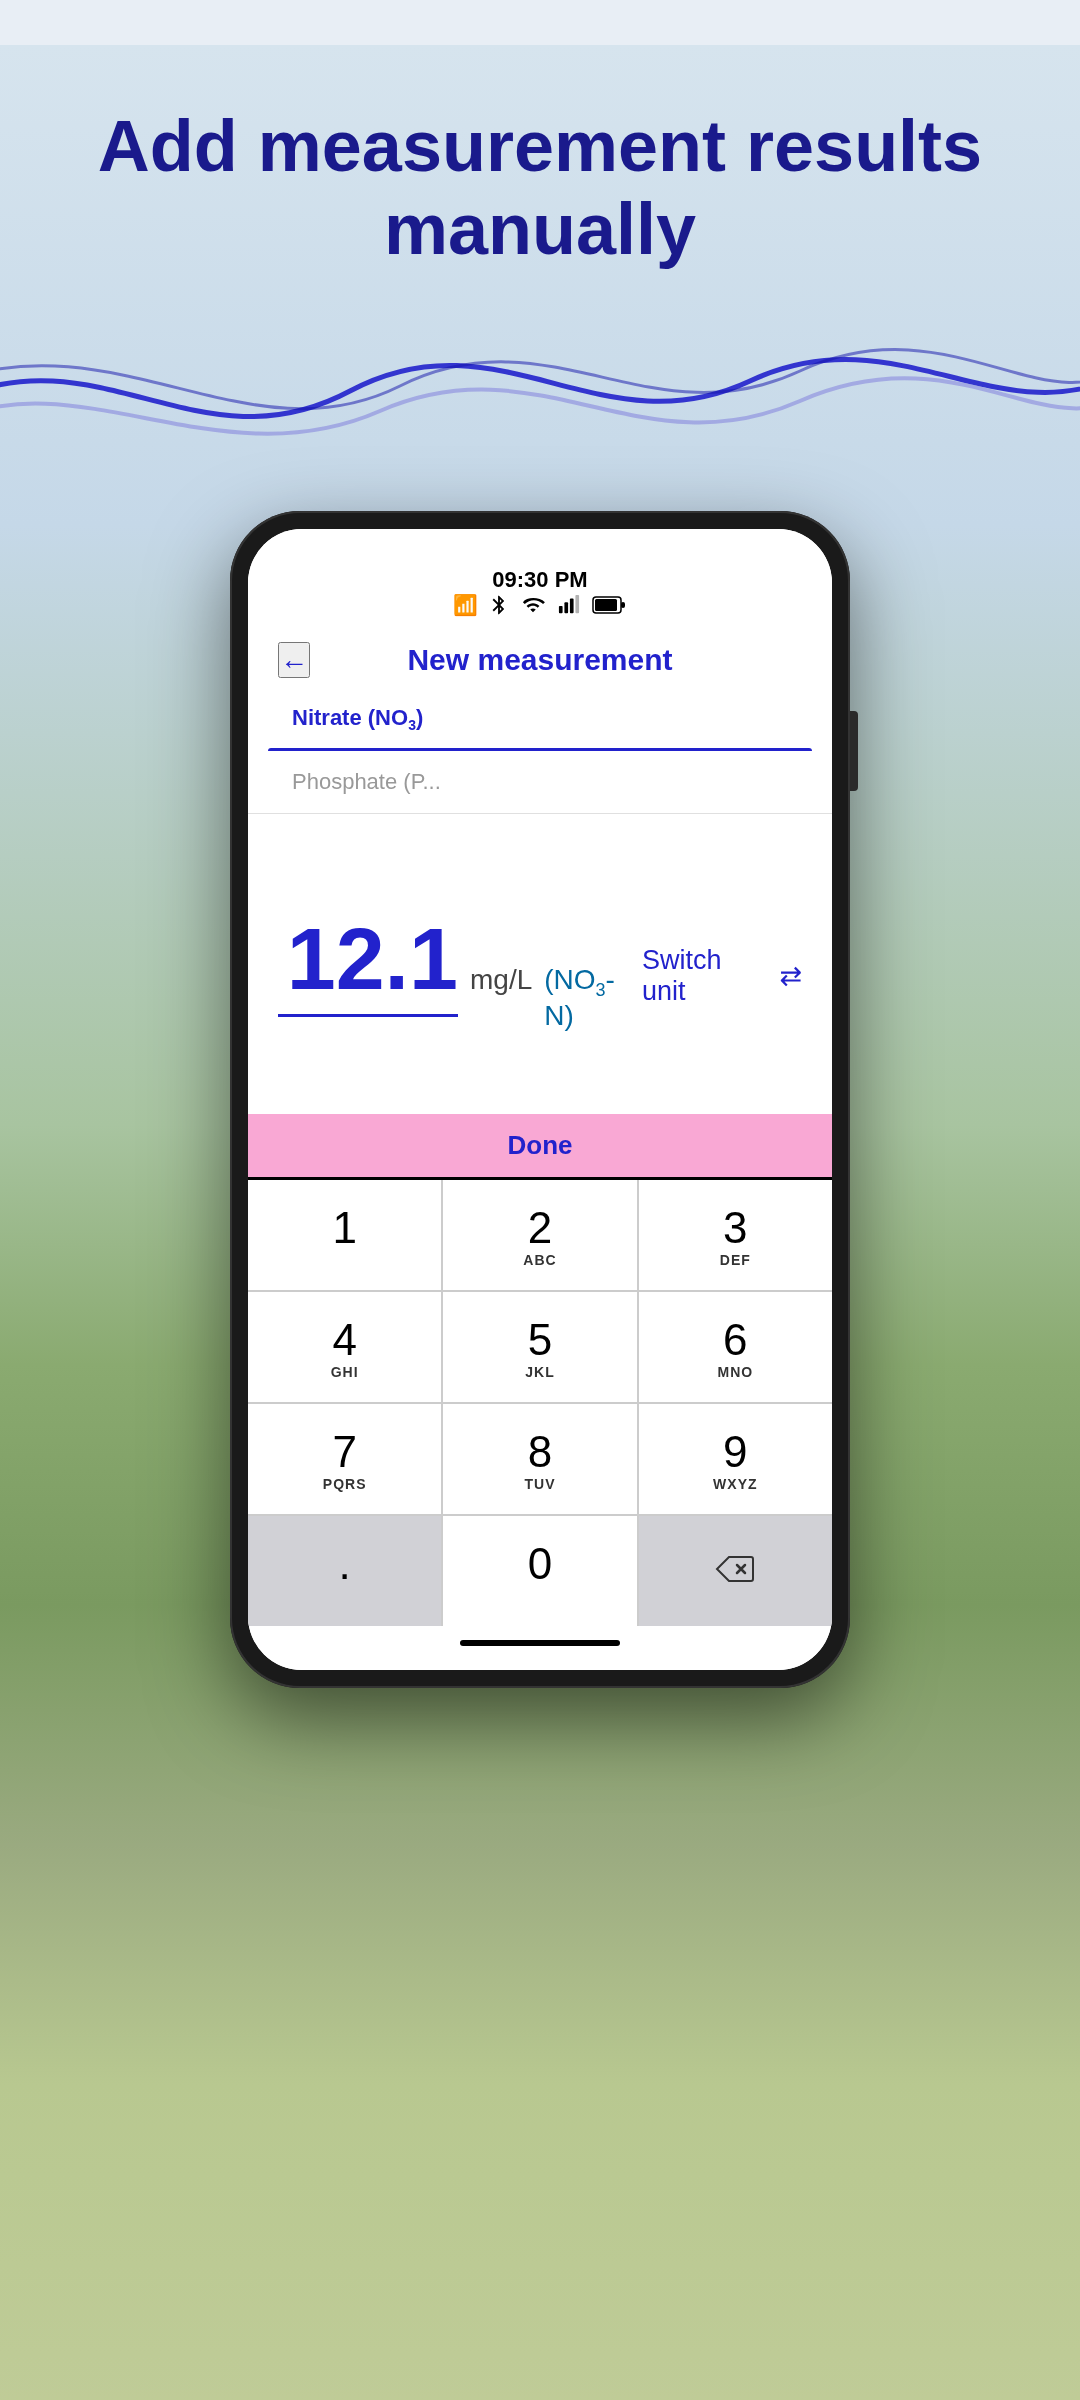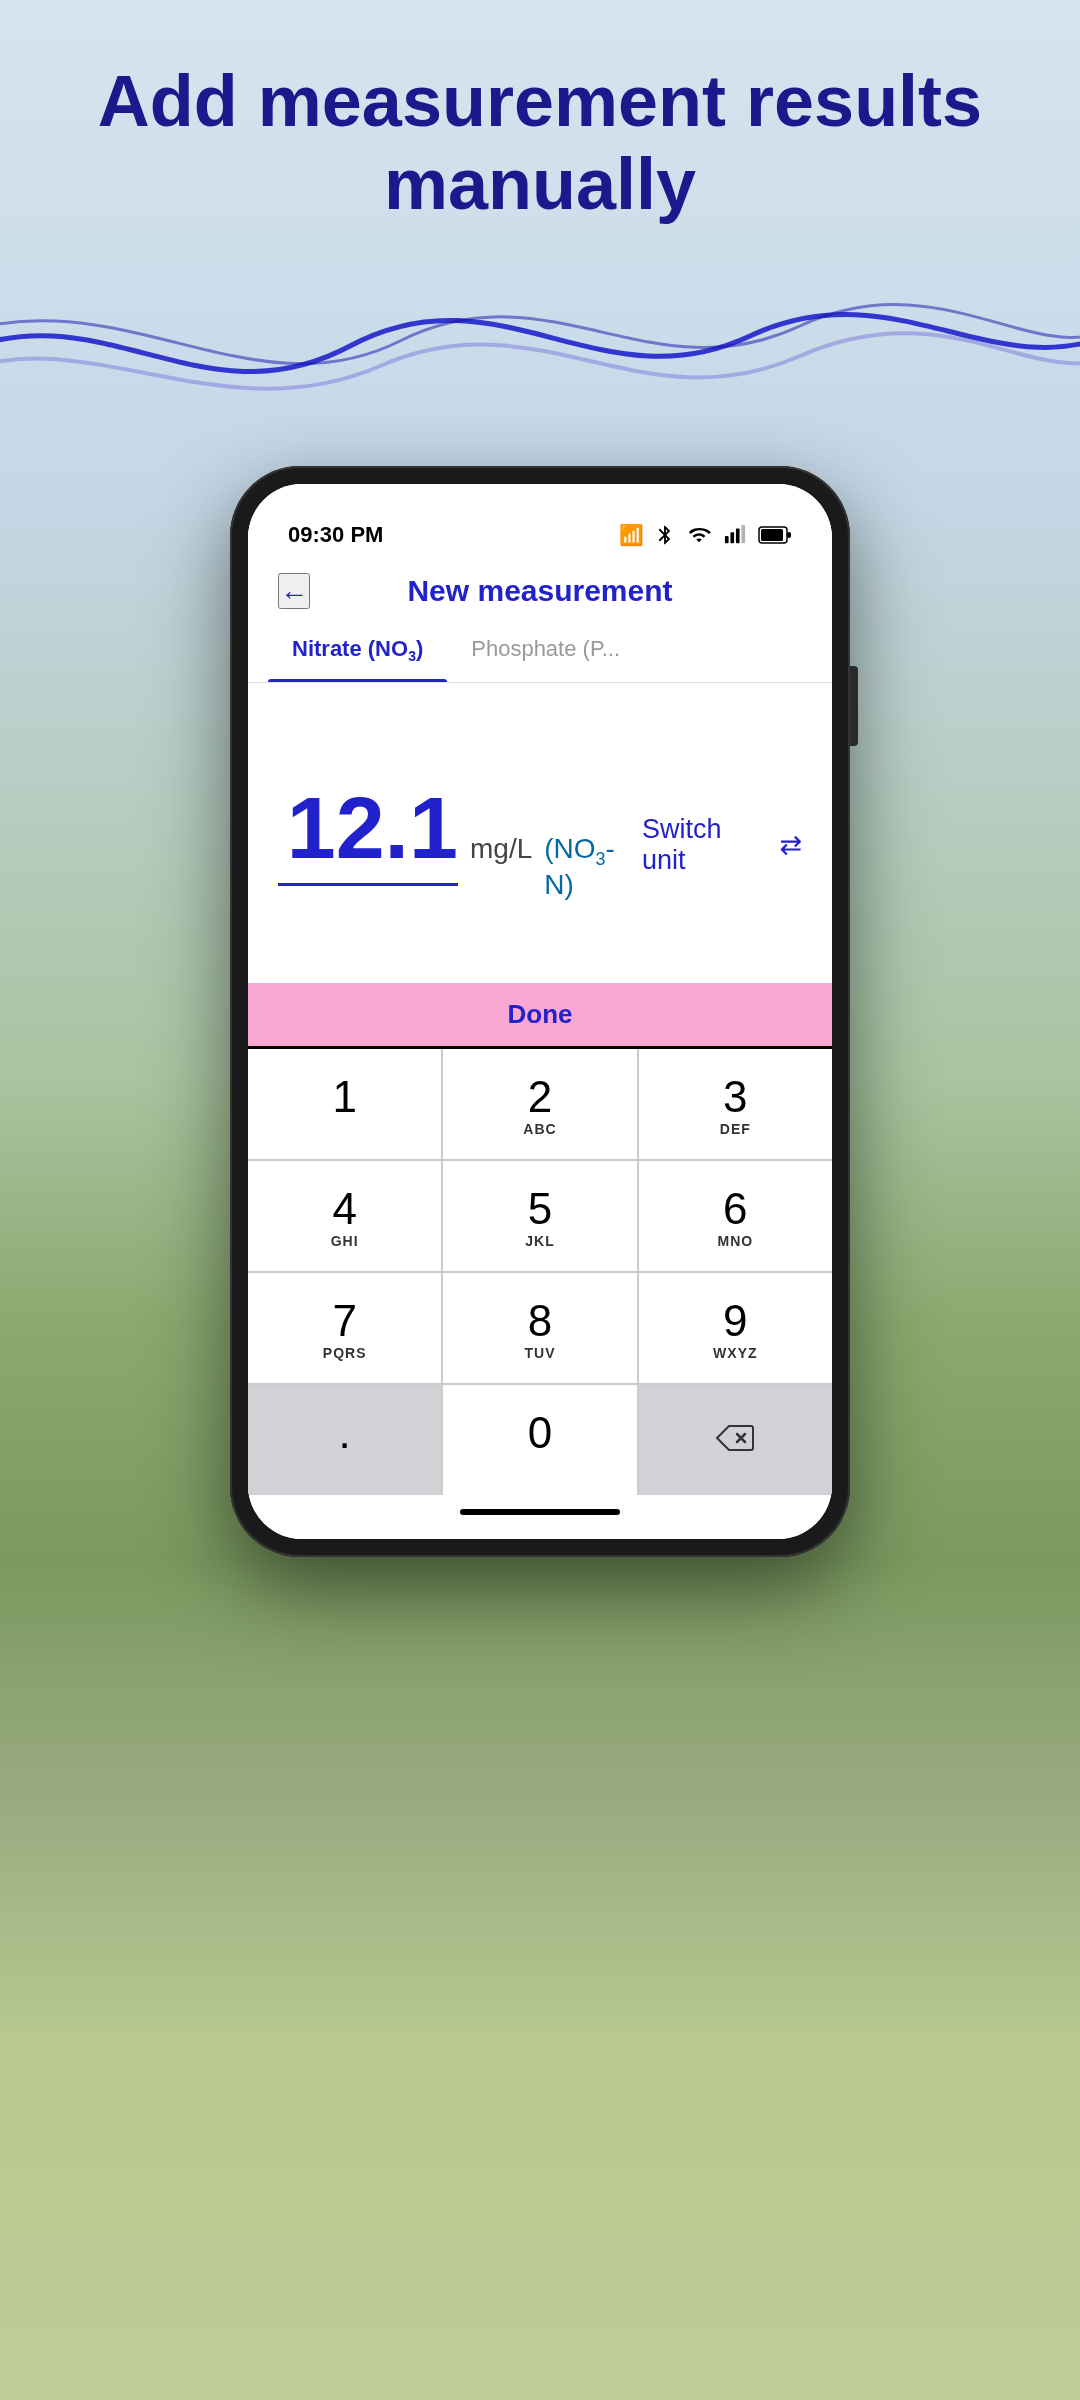--- a/index.html
+++ b/index.html
@@ -39,20 +39,21 @@
       );
       z-index: 0;
     }
 
     
     .header-area {
       position: relative;
       z-index: 2;
       text-align: center;
       padding: 60px 80px 0;
+      margin-top: 45px;
     }
 
     .header-title {
       font-size: 72px;
       font-weight: 800;
       color: #1a1a8c;
       line-height: 1.15;
       margin-bottom: 40px;
     }
 
@@ -90,20 +91,21 @@
       position: relative;
     }
 
     
     .status-bar {
       display: flex;
       justify-content: space-between;
       align-items: center;
       padding: 18px 40px 10px;
       background: #ffffff;
+      flex-direction: column;
     }
 
     .status-time {
       font-size: 22px;
       font-weight: 600;
       color: #000;
     }
 
     .status-icons {
       display: flex;
@@ -140,20 +142,21 @@
       color: #2222cc;
       text-align: center;
     }
 
     
     .tabs-container {
       display: flex;
       background: #ffffff;
       border-bottom: 1px solid #e0e0e0;
       padding: 0 20px;
+      flex-direction: column;
     }
 
     .tab {
       padding: 18px 24px;
       font-size: 22px;
       color: #999;
       cursor: pointer;
       position: relative;
       white-space: nowrap;
     }

